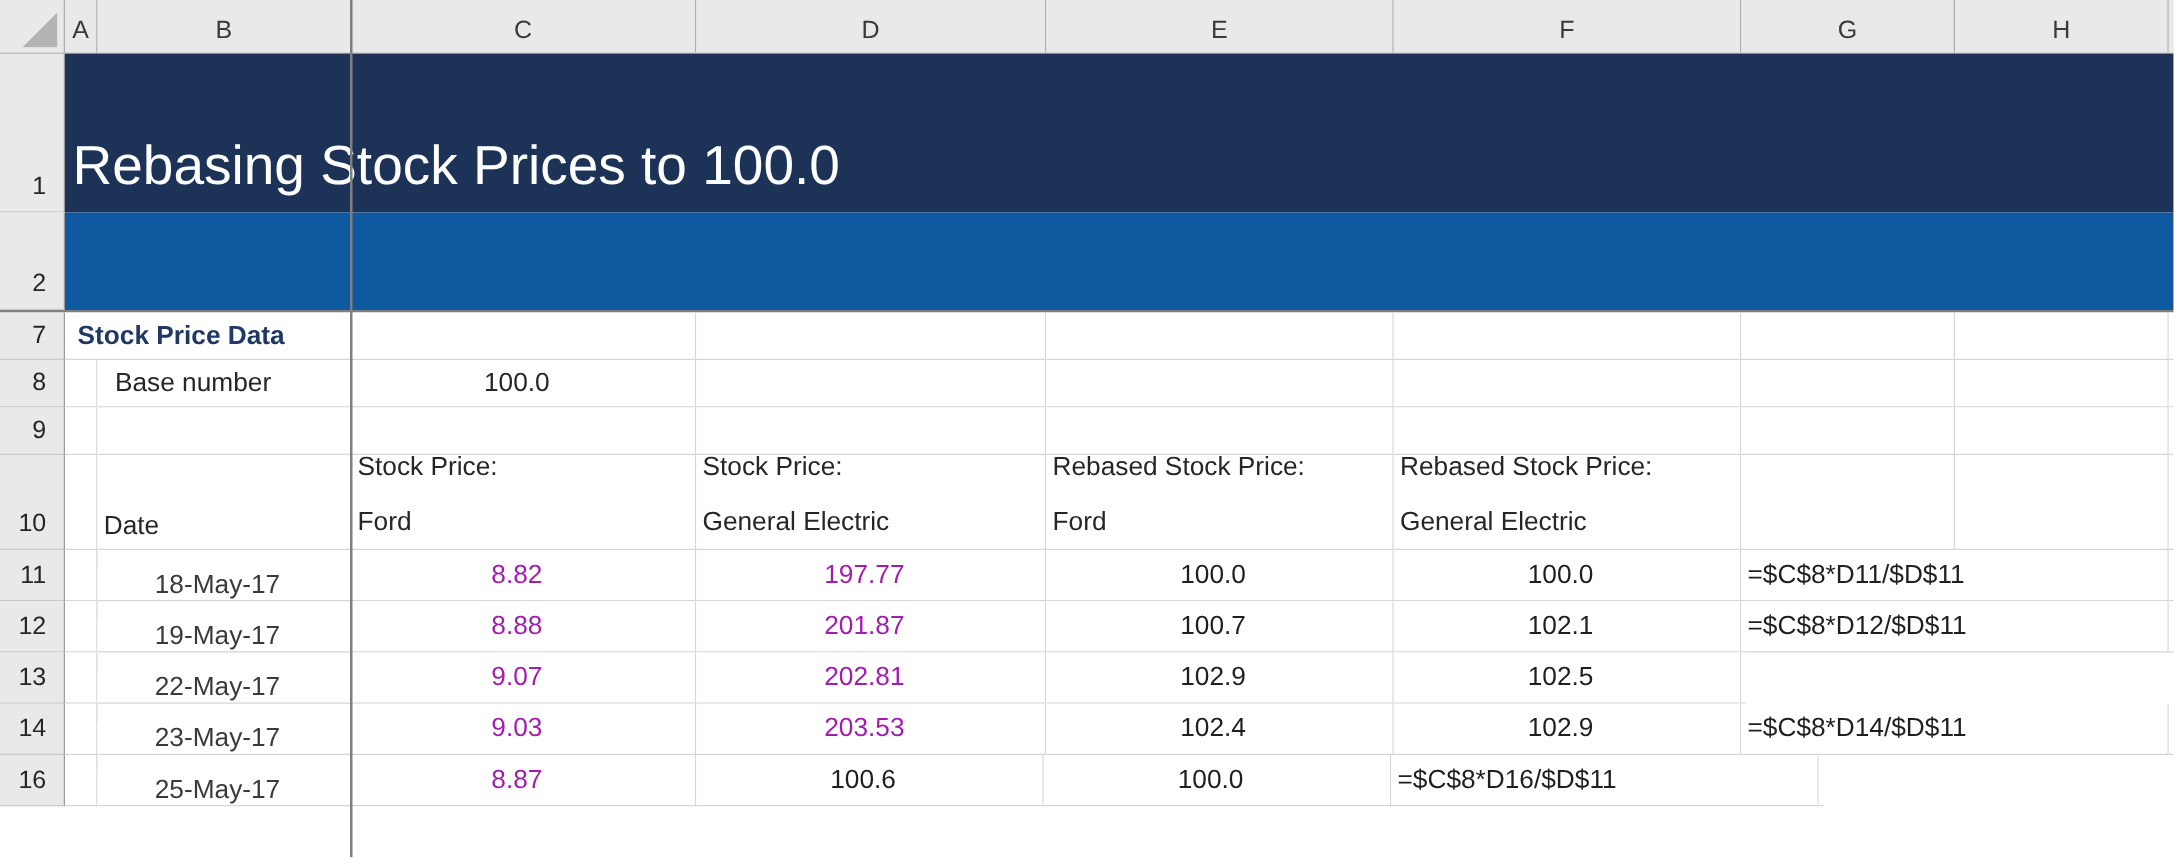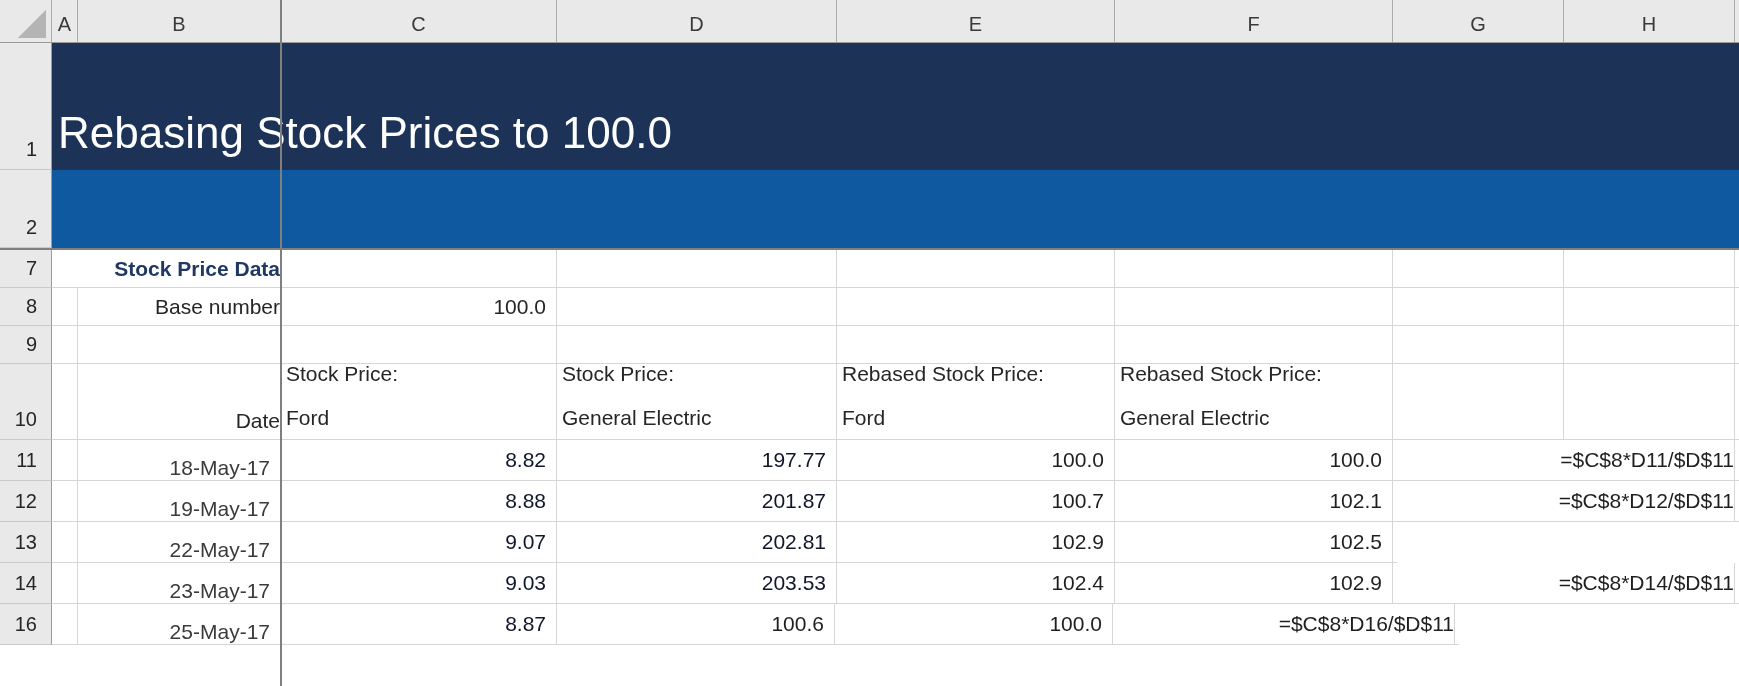--- a/index.html
+++ b/index.html
@@ -30,34 +30,34 @@
   .r2{height:78px;}
   .banner1{flex:1;background:#1C3357;display:flex;align-items:flex-end;}
   .banner2{flex:1;background:#0F59A0;}
   .title{color:#FFFFFF;font-size:44px;padding:0 0 12px 6px;white-space:nowrap;}
   
   .hfreeze{height:2px;width:1739px;background:#7F7F7F;}
   .vfreeze{position:absolute;left:280px;top:0;width:2px;height:686px;background:#7F7F7F;z-index:10;}
   
   .cell{box-sizing:border-box;border-right:1px solid #D6D6D6;border-bottom:1px solid #D6D6D6;
     font-size:21px;color:#262626;display:flex;align-items:center;overflow:visible;white-space:nowrap;background:#fff;}
-  .cell.right{justify-content:flex-end;padding-right:10px;}
-  .cell.left{justify-content:flex-end;padding-left:5px;}
+  .cell.right{justify-content:center;padding-right:10px;}
+  .cell.left{justify-content:flex-start;padding-left:5px;}
   .cell.bottom{align-items:flex-end;padding-bottom:6px;}
   .cell.noborder-r{border-right:none;}
   .r7,.r8,.r9{height:38px;}
   .r10{height:76px;}
   .rdata{height:41px;}
   .wA{width:26px;} .wB{width:203px;} .wAB{width:229px;}
   .wC{width:276px;} .wD{width:280px;} .wE{width:278px;} .wF{width:278px;}
   .wG{width:171px;} .wH{width:171px;} .wGH{width:342px;} .wSliver{width:4px;}
   .section-label{font-weight:bold;color:#1F3864;padding-left:5px;}
   .indent1{padding-left:9px;}
   .date-text{color:#3A3A3A;margin-top:16px;}
-  .blue-num{color:#0f172a;}
+  .blue-num{color:#a21caf;}
   .black-num{color:#1F1F1F;}
   .formula-text{color:#1F1F1F;}
   .two-line{display:flex;flex-direction:column;justify-content:flex-end;align-items:flex-start;
     padding:0 0 5px 5px;line-height:1.52;gap:12px;}
 </style>
 </head>
 <body>
 
 <div class="sheet">
 

